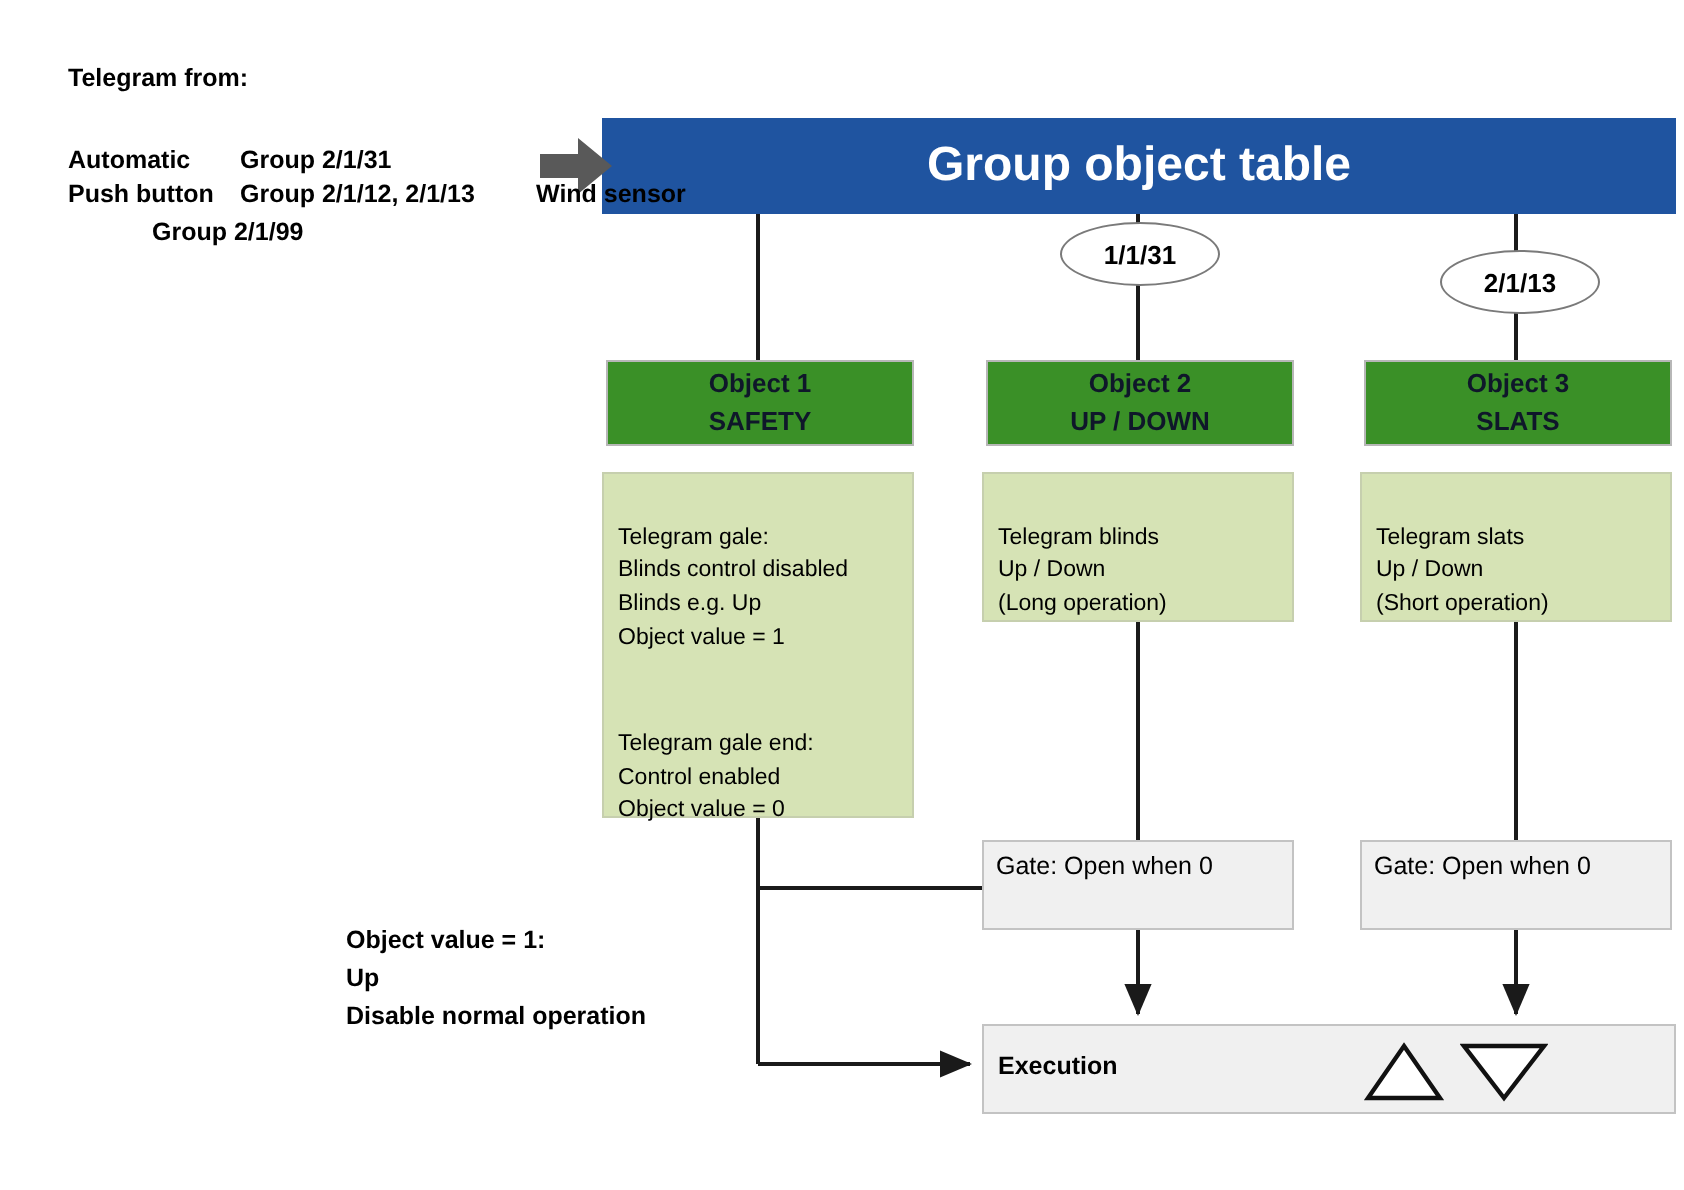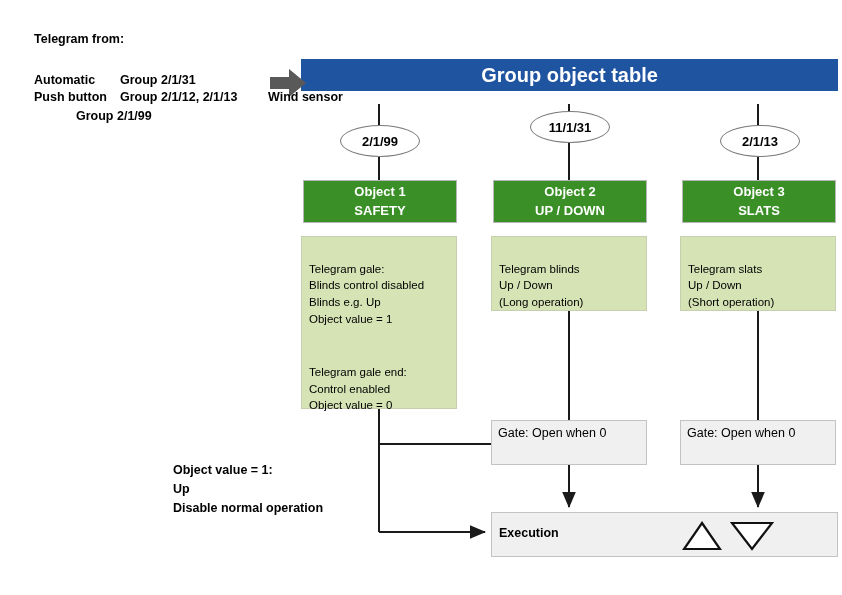--- a/index.html
+++ b/index.html
@@ -18,23 +18,23 @@
   #legend-row2-label{left:18px;top:91px;}
   #legend-row2-value{left:104px;top:91px;}
   #legend-row3-value{left:60px;top:110px;}
   #wind-sensor-label{left:252px;top:91px;z-index:40;}
 
   
   .block-arrow{position:absolute;left:254px;top:68px;width:36px;height:30px;z-index:30;}
 
   
   .banner{
-    position:absolute;left:285px;top:59px;width:537px;height:32px;
+    position:absolute;left:285px;top:59px;width:537px;height:48px;
     background:#1F54A0;color:#ffffff;
-    font-size:20px;font-weight:bold;
+    font-size:24px;font-weight:bold;
     display:flex;align-items:center;justify-content:center;
     z-index:20;
   }
 
   
   .wires{position:absolute;left:0;top:0;width:842px;height:595px;z-index:5;}
 
   
   .ellipse{
     position:absolute;width:78px;height:30px;border:1px solid #7a7a7a;
@@ -43,21 +43,21 @@
     font-size:13px;font-weight:bold;z-index:25;
   }
   #ellipse-2-1-99{left:324px;top:125px;}
   #ellipse-2-1-31{left:514px;top:111px;}
   #ellipse-2-1-12{left:514px;top:145px;}
   #ellipse-2-1-13{left:704px;top:125px;}
 
   
   .obj-head{
     position:absolute;width:152px;height:41px;background:#3A9027;
-    border:1px solid #b7b7b7;color:#ffffff;
+    border:1px solid #b7b7b7;color:#0f172a;
     font-size:13px;font-weight:bold;line-height:1.45;text-align:center;
     display:flex;flex-direction:column;align-items:center;justify-content:center;
     z-index:22;
   }
   #obj-head-1{left:287px;top:180px;}
   #obj-head-2{left:477px;top:180px;}
   #obj-head-3{left:666px;top:180px;}
 
   
   .panel{
@@ -134,22 +134,21 @@
       <line x1="553" y1="311" x2="553" y2="420"></line>
 
       <line x1="742" y1="311" x2="742" y2="420"></line>
 
       <line x1="553" y1="465" x2="553" y2="507" marker-end="url(#ah)"></line>
 
       <line x1="742" y1="465" x2="742" y2="507" marker-end="url(#ah)"></line>
     </g>
   </svg>
 
-  <div class="ellipse" id="ellipse-2-1-99">2/1/99</div>
-  <div class="ellipse" id="ellipse-2-1-31">11/1/31</div>
+  <div class="ellipse" id="ellipse-2-1-31">1/1/31</div>
   <div class="ellipse" id="ellipse-2-1-13">2/1/13</div>
 
   <div class="obj-head" id="obj-head-1">
     <span>Object 1</span>
     <span>SAFETY</span>
   </div>
   <div class="obj-head" id="obj-head-2">
     <span>Object 2</span>
     <span>UP / DOWN</span>
   </div>

